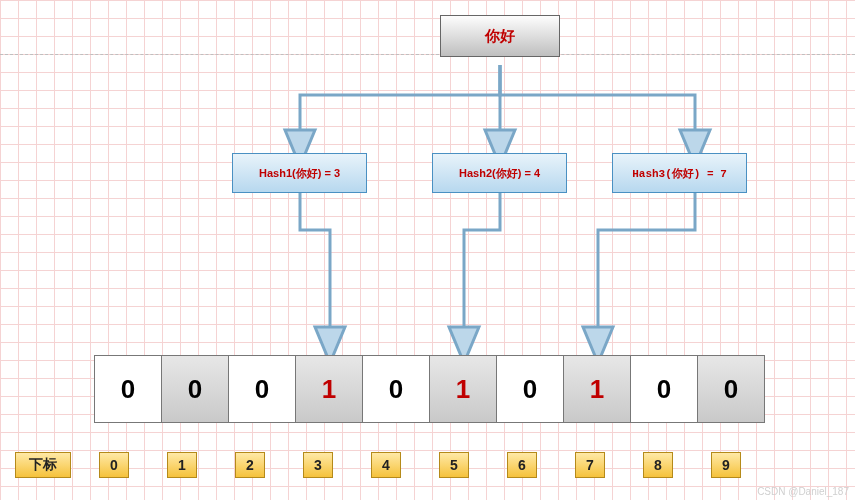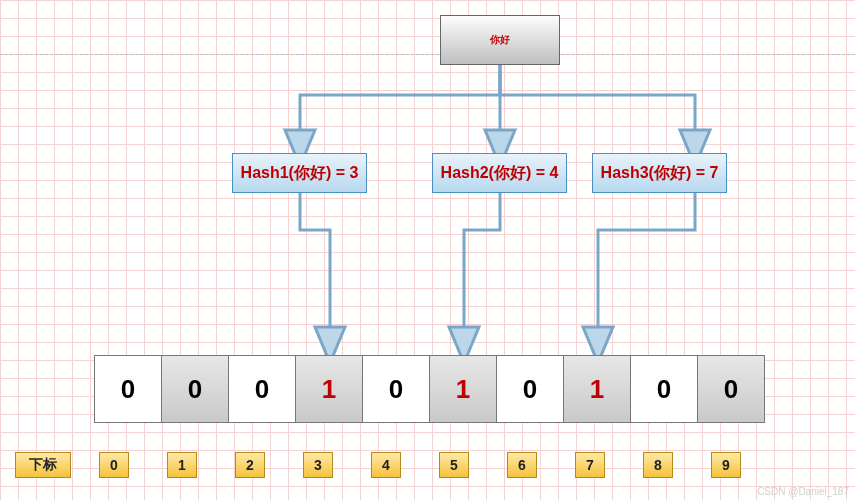--- a/index.html
+++ b/index.html
@@ -26,30 +26,30 @@
   .node {
     position: absolute;
     display: flex;
     align-items: center;
     justify-content: center;
     font-size: 12px;
     font-weight: bold;
     color: #c00000;
   }
   .input-node {
-    width: 120px; height: 50px;
+    width: 120px; height: 42px;
     background: linear-gradient(#fdfdfd, #bfbfbf);
     border: 1px solid #666;
-    font-size: 10px;
+    font-size: 15px;
   }
   .hash-node {
     width: 135px; height: 40px;
     background: linear-gradient(#e8f3fa, #b7d8ef);
     border: 1px solid #4a90c2;
-    font-size: 16px;
+    font-size: 11px;
   }
   
   .bit-row {
     position: absolute;
     left: 95px;
     top: 355px;
     display: flex;
   }
   .bit-cell {
     width: 68px; height: 68px;
@@ -129,21 +129,21 @@
 <div class="node input-node" style="left:440px; top:15px;">
   <span>你好</span>
 </div>
 
 <div class="node hash-node" style="left:232px; top:153px;">
   <span>Hash1(你好) = 3</span>
 </div>
 <div class="node hash-node" style="left:432px; top:153px;">
   <span>Hash2(你好) = 4</span>
 </div>
-<div class="node hash-node" style="left:592px; top:153px;">
+<div class="node hash-node" style="left:612px; top:153px;font-family:Liberation Mono, monospace;">
   <span>Hash3(你好) = 7</span>
 </div>
 
 <div class="bit-row" id="bit-row">
     <div class="bit-cell">0</div>
     <div class="bit-cell shaded">0</div>
     <div class="bit-cell">0</div>
     <div class="bit-cell shaded one">1</div>
     <div class="bit-cell">0</div>
     <div class="bit-cell shaded one">1</div>

